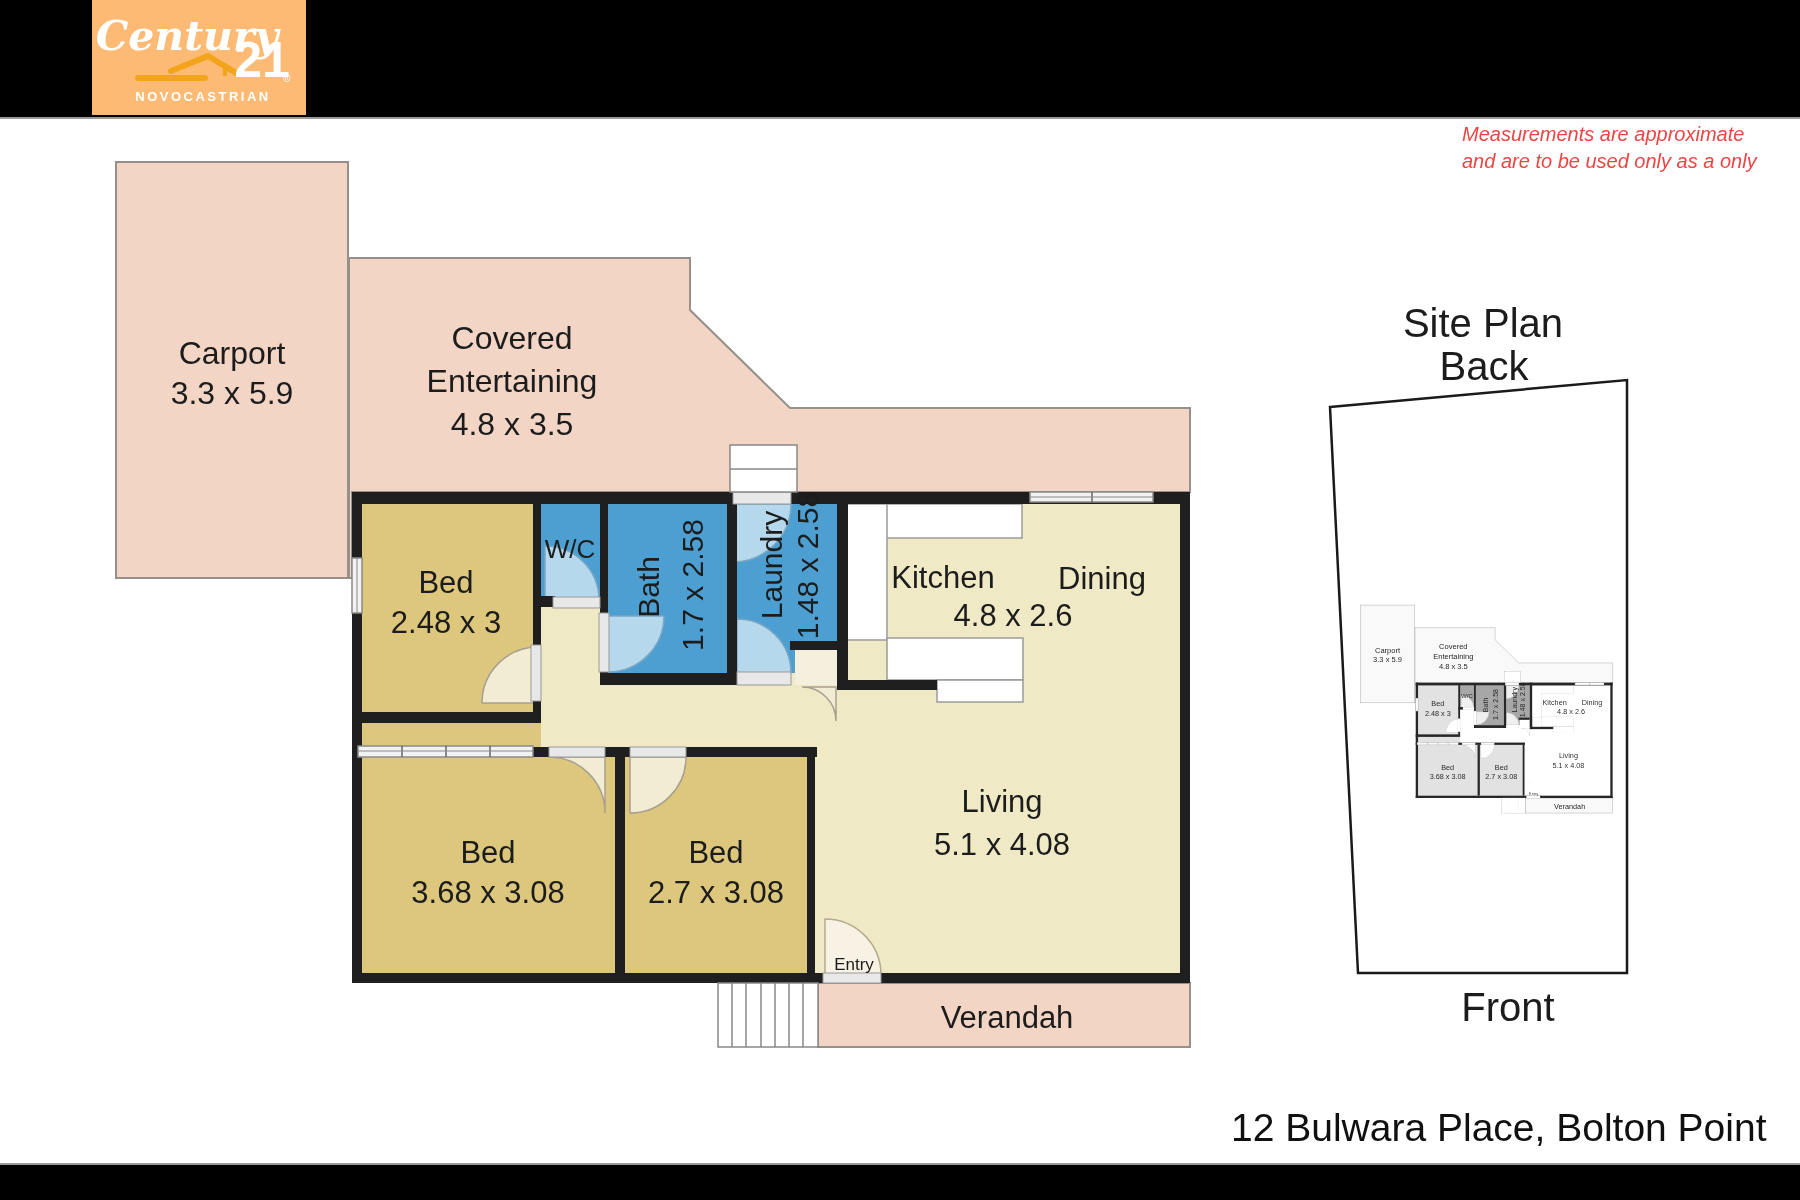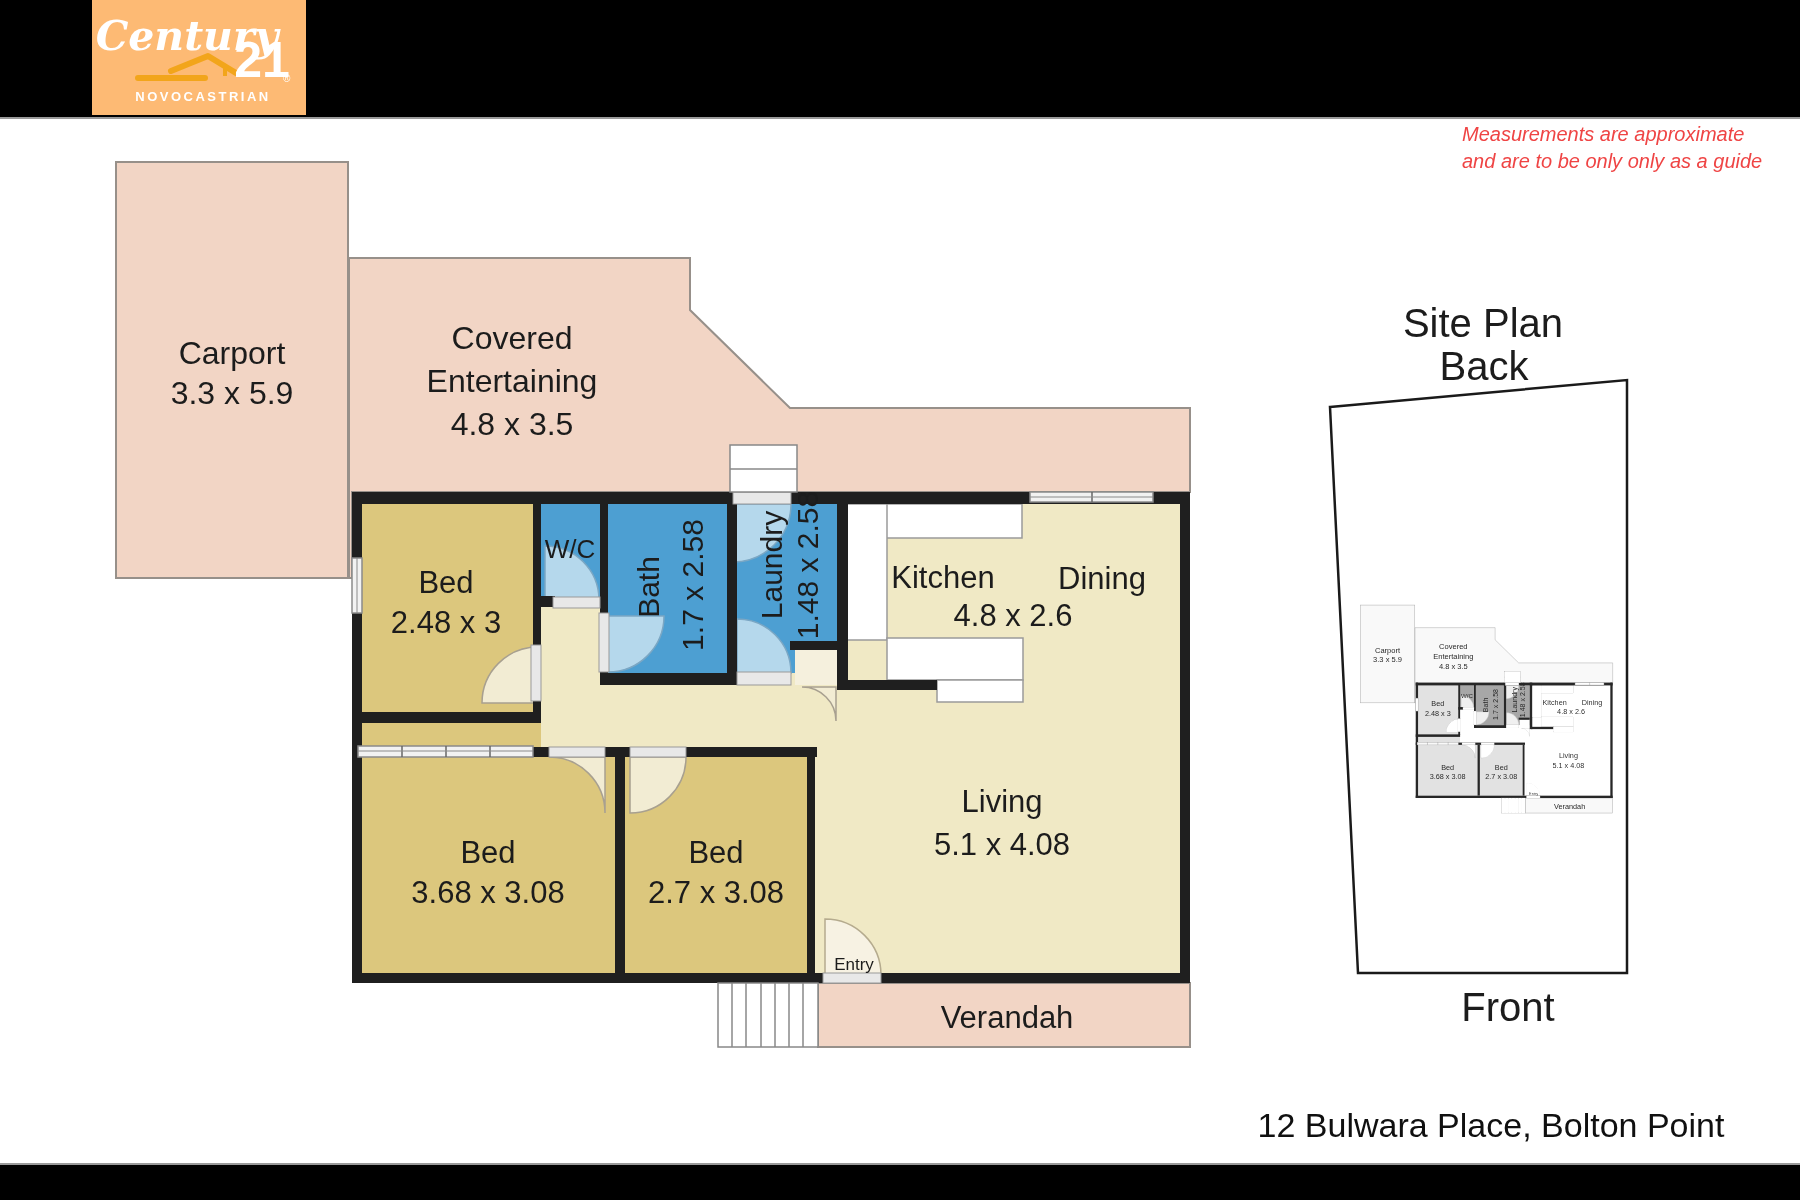--- a/index.html
+++ b/index.html
@@ -6,21 +6,21 @@
   body{width:1800px;height:1200px;position:relative;background:#ffffff;overflow:hidden;
        font-family:"Liberation Sans", sans-serif;}
   .topbar{position:absolute;left:0;top:0;width:1800px;height:117px;background:#000;
           border-bottom:2px solid #9a9a9a;z-index:5;}
   .logobox{position:absolute;left:92px;top:0;width:214px;height:115px;background:#fdba74;z-index:6;}
   .botbar{position:absolute;left:0;top:1163px;width:1800px;height:37px;background:#000;
           border-top:2px solid #9a9a9a;z-index:5;}
   .disclaimer{position:absolute;left:1462px;top:121px;z-index:4;color:#ef4444;
           font-style:italic;font-size:20px;line-height:27px;white-space:nowrap;}
   .address{position:absolute;left:1231px;top:1106px;width:520px;z-index:4;color:#101010;
-          font-size:34px;text-align:center;white-space:nowrap;}
+          font-size:39px;text-align:center;white-space:nowrap;}
   svg text{font-family:"Liberation Sans", sans-serif;fill:#1c1c1c;}
   .planlabel{font-size:31px;}
   .biglabel{font-size:32px;}
   .sitelabel{font-size:40px;}
   .rot{font-size:30px;}
   .tiny{font-size:17px;}
   .wc{font-size:26px;}
 </style>
 </head>
 <body>
@@ -35,21 +35,21 @@
       <line x1="225" y1="66" x2="225" y2="76" stroke="#F2A51B" stroke-width="4"></line>
     </g>
     <text x="262" y="77" text-anchor="middle" style="font-weight:bold;font-size:50px;fill:#ffffff;">21</text>
     <text x="283" y="82" style="font-size:10px;fill:#ffffff;">®</text>
     <text x="203" y="101" text-anchor="middle" style="font-weight:bold;font-size:13px;letter-spacing:2.5px;fill:#ffffff;">NOVOCASTRIAN</text>
   </svg>
 </div>
 
 <div class="disclaimer">
   <div>Measurements are approximate</div>
-  <div>and are to be only only as a guide</div>
+  <div>and are to be used only as a only</div>
 </div>
 
 <svg width="1800" height="1200" viewBox="0 0 1800 1200" style="position:absolute;left:0;top:0;z-index:1;">
   <defs>
     <filter id="desat" color-interpolation-filters="sRGB">
       <feColorMatrix type="saturate" values="0"></feColorMatrix>
       <feComponentTransfer>
         <feFuncR type="linear" slope="1.12" intercept="0.02"></feFuncR>
         <feFuncG type="linear" slope="1.12" intercept="0.02"></feFuncG>
         <feFuncB type="linear" slope="1.12" intercept="0.02"></feFuncB>

